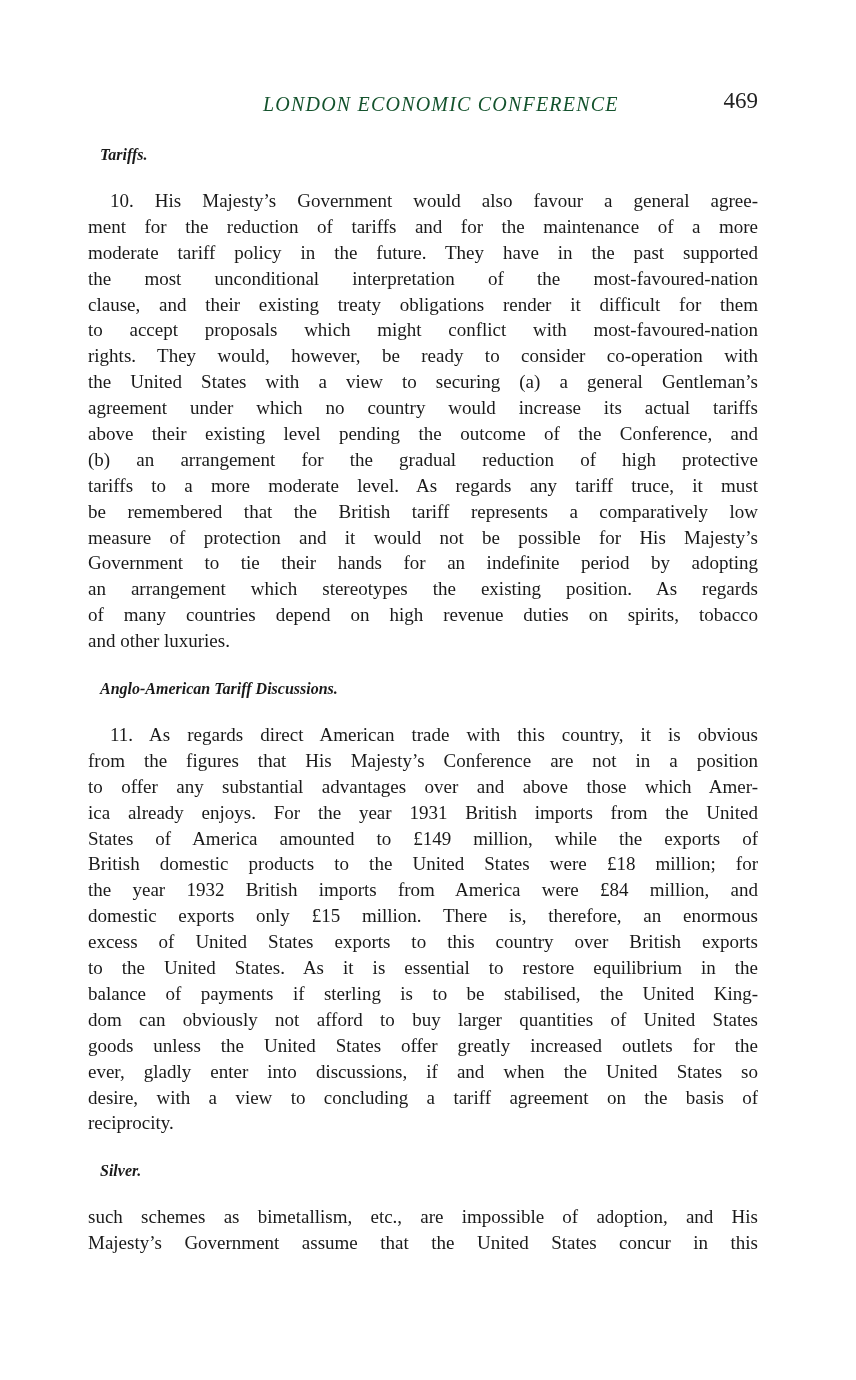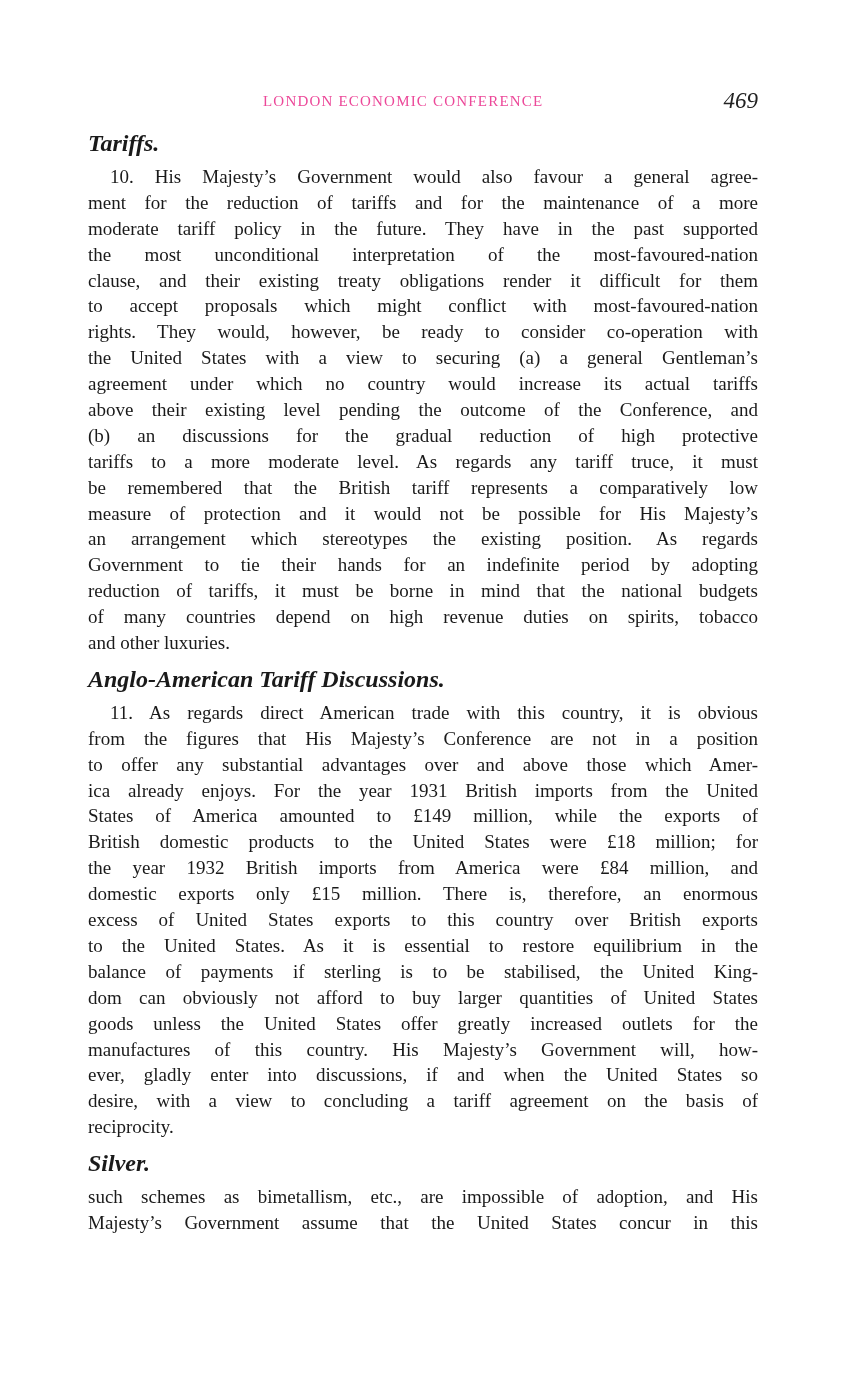--- a/index.html
+++ b/index.html
@@ -23,39 +23,39 @@
     }
     .running-head {
       position: relative;
       height: 36px;
     }
     .running-title {
       position: absolute;
       left: 175px;
       top: 5px;
       font-family: "Liberation Serif", serif;
-      font-size: 15px;
+      font-size: 20px;
       letter-spacing: 1.2px;
-      color: #ec4899;
+      color: #14532d;
+      font-style: italic;
     }
     .page-number {
       position: absolute;
       right: 0;
       top: 0;
       font-family: "Liberation Serif", serif;
       font-size: 23px;
       color: #222;
-      font-style: italic;
     }
     .section-heading {
       font-family: "Liberation Serif", serif;
       font-style: italic;
-      font-size: 24px;
+      font-size: 16px;
       line-height: 26px;
-      margin: 0;
+      margin: 12px;
       height: 26px;
       color: #1a1a1a;
     }
     .line {
       font-family: "Liberation Serif", serif;
       font-size: 19px;
       line-height: 25.9px;
       height: 25.9px;
       white-space: nowrap;
       text-align: justify;
@@ -91,27 +91,26 @@
       <div class="line indent">10. His Majesty’s Government would also favour a general agree-</div>
       <div class="line">ment for the reduction of tariffs and for the maintenance of a more</div>
       <div class="line">moderate tariff policy in the future.  They have in the past supported</div>
       <div class="line">the most unconditional interpretation of the most-favoured-nation</div>
       <div class="line">clause, and their existing treaty obligations render it difficult for them</div>
       <div class="line">to accept proposals which might conflict with most-favoured-nation</div>
       <div class="line">rights.  They would, however, be ready to consider co-operation with</div>
       <div class="line">the United States with a view to securing (a) a general Gentleman’s</div>
       <div class="line">agreement under which no country would increase its actual tariffs</div>
       <div class="line">above their existing level pending the outcome of the Conference, and</div>
-      <div class="line">(b) an discussions for the gradual reduction of high protective</div>
+      <div class="line">(b) an arrangement for the gradual reduction of high protective</div>
       <div class="line">tariffs to a more moderate level.  As regards any tariff truce, it must</div>
       <div class="line">be remembered that the British tariff represents a comparatively low</div>
       <div class="line">measure of protection and it would not be possible for His Majesty’s</div>
+      <div class="line">Government to tie their hands for an indefinite period by adopting</div>
       <div class="line">an arrangement which stereotypes the existing position.  As regards</div>
-      <div class="line">Government to tie their hands for an indefinite period by adopting</div>
-      <div class="line">reduction of tariffs, it must be borne in mind that the national budgets</div>
       <div class="line">of many countries depend on high revenue duties on spirits, tobacco</div>
       <div class="line last">and other luxuries.</div>
     </div>
   </div>
 
   <div class="gap-before-heading"></div>
 
   <div>
     <h2 class="section-heading">Anglo-American Tariff Discussions.</h2>
     <div class="gap-after-heading"></div>
@@ -122,21 +121,20 @@
       <div class="line">ica already enjoys.  For the year 1931 British imports from the United</div>
       <div class="line">States of America amounted to £149 million, while the exports of</div>
       <div class="line">British domestic products to the United States were £18 million; for</div>
       <div class="line">the year 1932 British imports from America were £84 million, and</div>
       <div class="line">domestic exports only £15 million.  There is, therefore, an enormous</div>
       <div class="line">excess of United States exports to this country over British exports</div>
       <div class="line">to the United States.  As it is essential to restore equilibrium in the</div>
       <div class="line">balance of payments if sterling is to be stabilised, the United King-</div>
       <div class="line">dom can obviously not afford to buy larger quantities of United States</div>
       <div class="line">goods unless the United States offer greatly increased outlets for the</div>
-      <div class="line">manufactures of this country.  His Majesty’s Government will, how-</div>
       <div class="line">ever, gladly enter into discussions, if and when the United States so</div>
       <div class="line">desire, with a view to concluding a tariff agreement on the basis of</div>
       <div class="line last">reciprocity.</div>
     </div>
   </div>
 
   <div class="gap-before-heading"></div>
 
   <div>
     <h2 class="section-heading">Silver.</h2>

